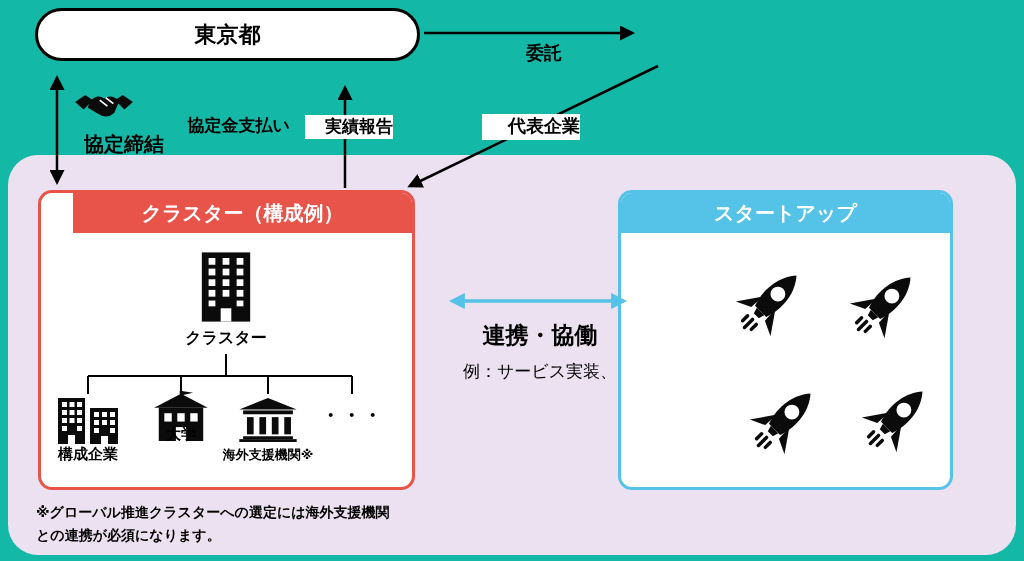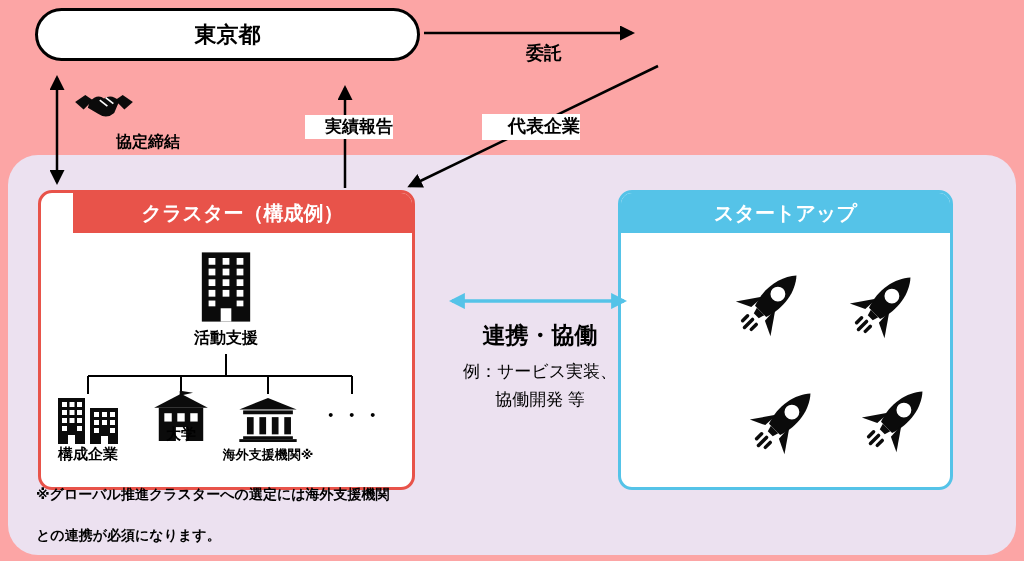--- a/index.html
+++ b/index.html
@@ -2,41 +2,41 @@
 <html style="--cluster-red: #E8534A; --startup-cyan: #55C3E8; --panel-purple: #ECE1F0;"><head>
 <meta charset="utf-8">
 <style>
   :root{
     --cluster-red:#E8534A;
     --startup-cyan:#55C3E8;
     --panel-purple:#ECE1F0;
   }
   html,body{margin:0;padding:0;background:#fff;}
   .canvas{
-    position:relative;width:1024px;height:561px;background:#fca5a5;overflow:hidden;
+    position:relative;width:1024px;height:561px;background:#14b8a6;overflow:hidden;
     font-family:"Liberation Sans","DejaVu Sans",sans-serif;color:#000;
   }
   .panel{
     position:absolute;left:8px;top:155px;width:1008px;height:400px;
     background:var(--panel-purple);border-radius:30px;
   }
   .pill{
     position:absolute;height:53px;background:#fff;border:3.5px solid #000;border-radius:28px;
     display:flex;align-items:center;justify-content:center;
     font-size:22px;font-weight:700;box-sizing:border-box;
   }
   .pill.tokyo{left:35px;top:8px;width:385px;}
   .pill.secretariat{left:646px;top:8px;width:344px;}
   .lines{position:absolute;left:0;top:0;pointer-events:none;}
   .lines .k{stroke:#000;stroke-width:2.5;}
   .lines .c{stroke:var(--startup-cyan);stroke-width:3.5;}
   .lines .t{stroke:#000;stroke-width:2;}
   .lbl{position:absolute;font-weight:700;text-align:right;line-height:1.25;}
   .lbl.commission{left:478px;top:42px;width:84px;font-size:18px;}
-  .lbl.agreement{left:60px;top:132px;width:104px;font-size:16px;margin-left:16px;}
+  .lbl.agreement{left:60px;top:132px;width:104px;font-size:20px;}
   .lbl.payment{left:160px;top:115px;width:130px;font-size:17px;}
   .lbl.report{left:305px;top:115px;width:88px;font-size:17px;background:#fff;padding:1px 0 2px;}
   .lbl.support{left:482px;top:114px;width:98px;font-size:18px;background:#fff;padding:1px 0 2px;}
   .bigbox{
     position:absolute;top:190px;height:300px;background:#fff;border-radius:14px;
     box-sizing:border-box;overflow:hidden;
   }
   .bigbox.cluster{left:38px;width:377px;border:3px solid var(--cluster-red);padding-left:32px;}
   .bigbox.startup{left:618px;width:335px;border:3px solid var(--startup-cyan);}
   .boxheader{
@@ -51,21 +51,21 @@
   .orglabel.rep{left:176px;top:328px;width:100px;font-size:16px;}
   .orglabel.m0{left:50px;top:445px;width:76px;}
   .orglabel.m1{left:159px;top:425px;width:44px;text-align:center;}
   .orglabel.m2{left:206px;top:446px;width:124px;font-size:13px;}
   .dots{position:absolute;left:320px;top:402px;width:64px;text-align:center;font-size:20px;font-weight:700;letter-spacing:1px;}
   .collab-title{position:absolute;left:450px;top:320px;width:180px;text-align:center;font-size:23px;font-weight:700;}
   .collab-ex{position:absolute;width:200px;left:440px;text-align:center;font-size:17px;font-weight:500;}
   .collab-ex.l1{top:360px;}
   .collab-ex.l2{top:388px;}
   .footnote{position:absolute;left:36px;font-size:14px;font-weight:600;line-height:23px;}
-  .footnote.l1{top:483px;}
+  .footnote.l1{top:501px;}
   .footnote.l2{top:524px;}
 </style>
 </head>
 <body>
 
 <svg width="0" height="0" style="position:absolute" aria-hidden="true">
   <defs>
     <symbol id="sym-office" viewBox="0 0 60 72">
       <rect x="5" y="0" width="50" height="72" fill="#0b0b0b"></rect>
       <g fill="#fff">
@@ -194,29 +194,30 @@
   </svg>
 
   <div class="lbl commission">委託</div>
 
   <div class="icon" style="left:74px;top:90px;width:60px;height:34px;">
     <svg viewBox="0 0 70 40">
         <use href="#sym-handshake"></use>
       </svg>
   </div>
   <div class="lbl agreement">協定締結</div>
+  <div class="lbl payment">協定金支払い</div>
   <div class="lbl report">実績報告</div>
   <div class="lbl support">代表企業</div>
 
   <div class="icon" style="left:197px;top:252px;width:58px;height:70px;">
     <svg viewBox="0 0 60 72">
         <use href="#sym-office"></use>
       </svg>
   </div>
-  <div class="orglabel rep">活動支援</div>
+  <div class="orglabel rep">クラスター</div>
 
   <div class="icon" style="left:57px;top:398px;width:62px;height:46px;">
     <svg viewBox="0 0 62 46">
         <use href="#sym-company"></use>
       </svg>
   </div>
   <div class="icon" style="left:153px;top:391px;width:56px;height:50px;">
     <svg viewBox="0 0 60 54">
         <use href="#sym-university"></use>
       </svg>
@@ -226,21 +227,20 @@
         <use href="#sym-institution"></use>
       </svg>
   </div>
   <div class="orglabel m0">構成企業</div>
   <div class="orglabel m1">大学</div>
   <div class="orglabel m2">海外支援機関※</div>
   <div class="dots">・・・</div>
 
   <div class="collab-title">連携・協働</div>
   <div class="collab-ex l1">例：サービス実装、</div>
-  <div class="collab-ex l2">協働開発 等</div>
 
   <div class="icon" style="left:726px;top:262px;width:84px;height:84px;">
     <svg viewBox="0 0 96 96">
         <use href="#sym-rocket"></use>
       </svg>
   </div>
   <div class="icon" style="left:840px;top:264px;width:84px;height:84px;">
     <svg viewBox="0 0 96 96">
         <use href="#sym-rocket"></use>
       </svg>

